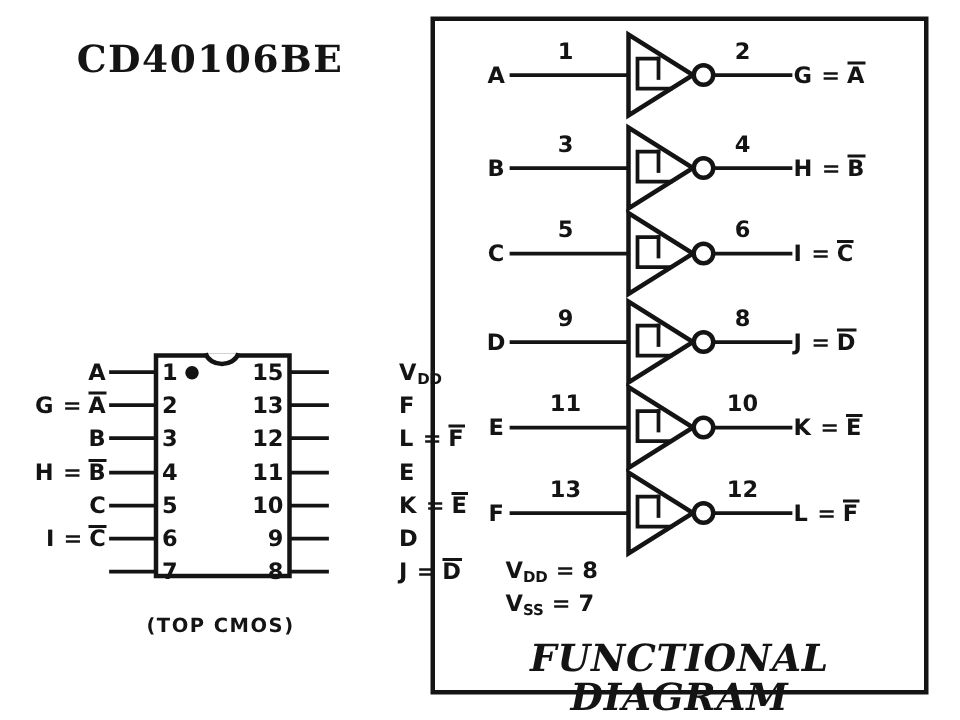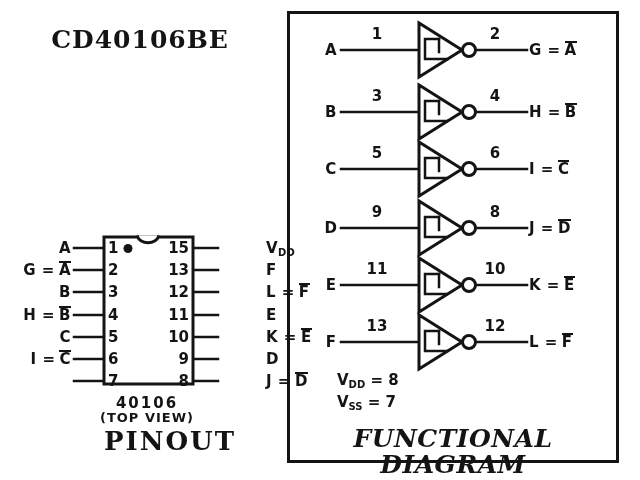--- a/index.html
+++ b/index.html
@@ -159,23 +159,21 @@
   <div class="abs plabel plabel-l" style="top:349px"><span>I =</span><span class="sub"></span><span class="bar">C</span></div>
 
   <div class="abs plabel plabel-r" style="top:238px"><span>V</span><span class="sub">DD</span></div>
   <div class="abs plabel plabel-r" style="top:260px"><span>F</span><span class="sub"></span></div>
   <div class="abs plabel plabel-r" style="top:282px"><span>L =</span><span class="sub"></span><span class="bar">F</span></div>
   <div class="abs plabel plabel-r" style="top:305px"><span>E</span><span class="sub"></span></div>
   <div class="abs plabel plabel-r" style="top:327px"><span>K =</span><span class="sub"></span><span class="bar">E</span></div>
   <div class="abs plabel plabel-r" style="top:349px"><span>D</span><span class="sub"></span></div>
   <div class="abs plabel plabel-r" style="top:371px"><span>J =</span><span class="sub"></span><span class="bar">D</span></div>
 
-  <div class="abs chipname">40106</div>
-  <div class="abs viewnote">(TOP VIEW)</div>
-  <div class="abs serif pincap">PINOUT</div>
+  <div class="abs viewnote">(TOP CMOS)</div>
 
   <div class="abs plabel gin" style="top:40px">A</div>
   <div class="abs gnum gnin" style="top:25px">1</div>
   <div class="abs gnum gnout" style="top:25px">2</div>
   <div class="abs plabel gout" style="top:40px"><span>G =</span><span class="bar">A</span></div>
 
   <div class="abs plabel gin" style="top:102px">B</div>
   <div class="abs gnum gnin" style="top:87px">3</div>
   <div class="abs gnum gnout" style="top:87px">4</div>
   <div class="abs plabel gout" style="top:102px"><span>H =</span><span class="bar">B</span></div>

